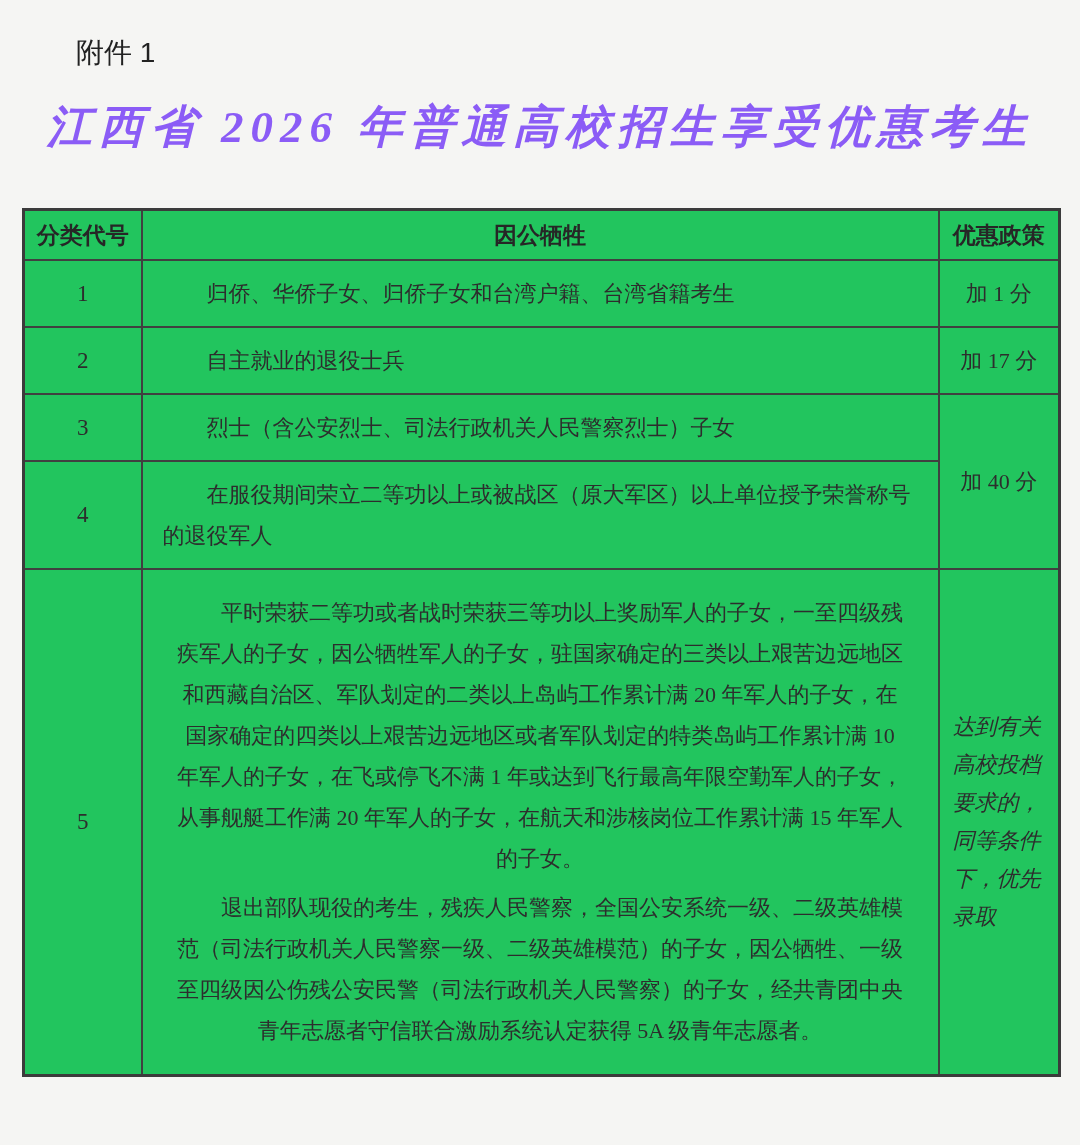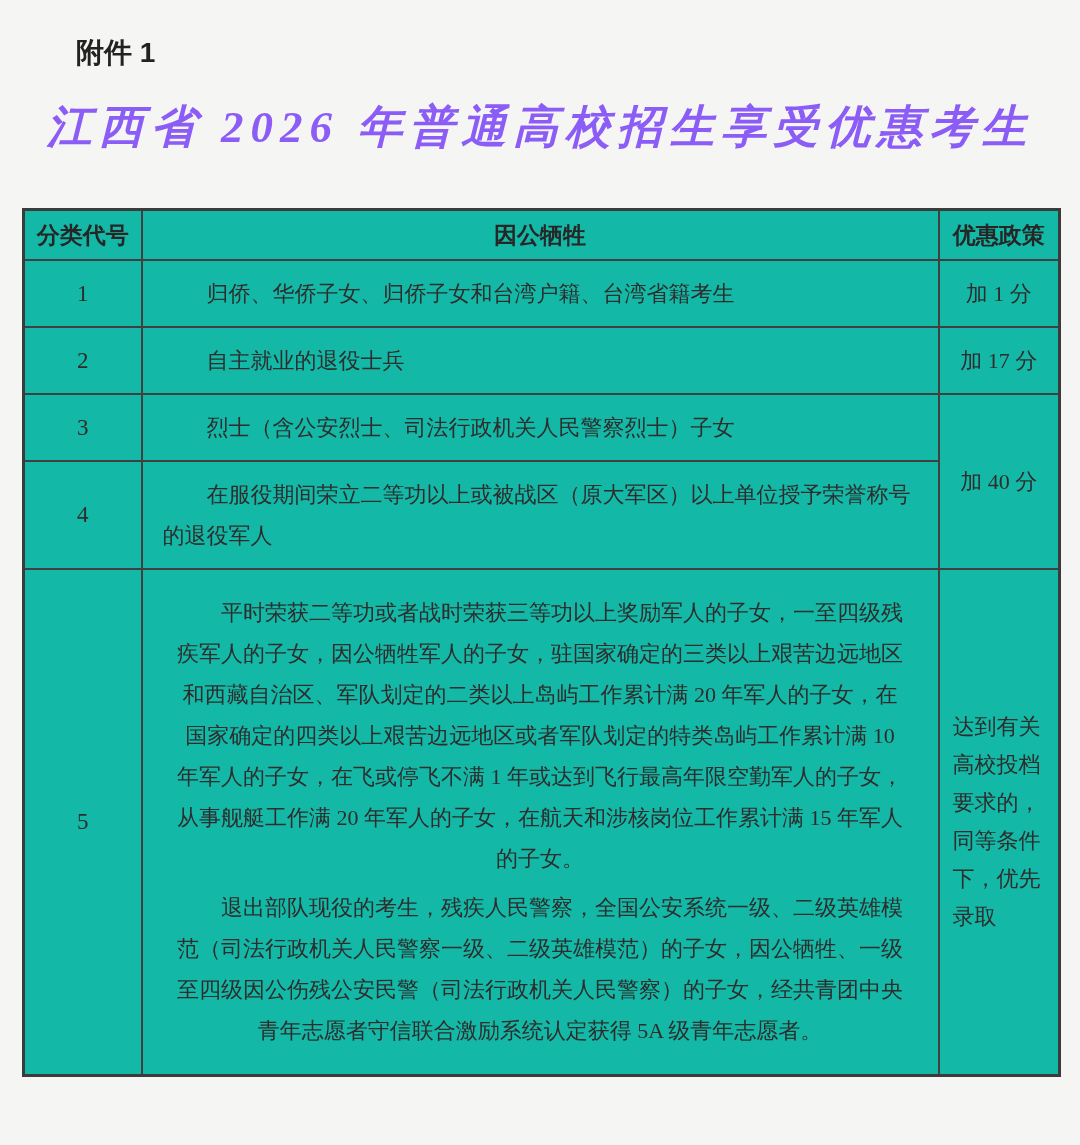--- a/index.html
+++ b/index.html
@@ -12,21 +12,21 @@
     width: 1080px;
     height: 1145px;
     background: #f5f5f3;
     color: #2d2d2d;
     font-family: "Liberation Serif", "DejaVu Serif", serif;
     overflow: hidden;
   }
   .attachment-label {
     padding: 34px 8px 0 76px;
     font-family: "Liberation Sans", "DejaVu Sans", sans-serif;
-    font-weight: bold;
+    font-weight: normal;
     font-size: 28px;
     color: #222222;
   }
   .doc-title {
     margin-top: 26px;
     text-align: center;
     font-weight: bold;
     font-style: italic;
     font-size: 45px;
     line-height: 58px;
@@ -39,21 +39,21 @@
     width: 1036px;
     margin: 52px 0 0 22px;
     border: 3px solid #3b3b3b;
   }
   .cat-table col.c1 { width: 118px; }
   .cat-table col.c2 { width: 797px; }
   .cat-table col.c3 { width: 121px; }
   .cat-table th, .cat-table td {
     border: 2px solid #404040;
     vertical-align: middle;
-    background: #14b8a6;
+    background: #22c55e;
   }
   .cat-table th {
     font-family: "Liberation Sans", "DejaVu Sans", sans-serif;
     font-weight: bold;
     font-size: 23px;
     height: 46px;
     color: #262626;
   }
   td.code-cell {
     text-align: center;
@@ -73,20 +73,21 @@
     text-align: center;
     font-size: 22px;
     padding: 0 6px;
   }
   td.policy-cell-long {
     text-align: left;
     font-size: 22px;
     line-height: 38px;
     padding: 0 13px;
     vertical-align: middle;
+    font-style: italic;
   }
   tr.r1 { height: 53px; }
   tr.r2 { height: 47px; }
   tr.r3 { height: 58px; }
   tr.r4 { height: 86px; }
   tr.r5 { height: 506px; }
   tr.r5 td.target-cell { padding: 14px 25px; text-align: center; }
 </style>
 </head>
 <body>

